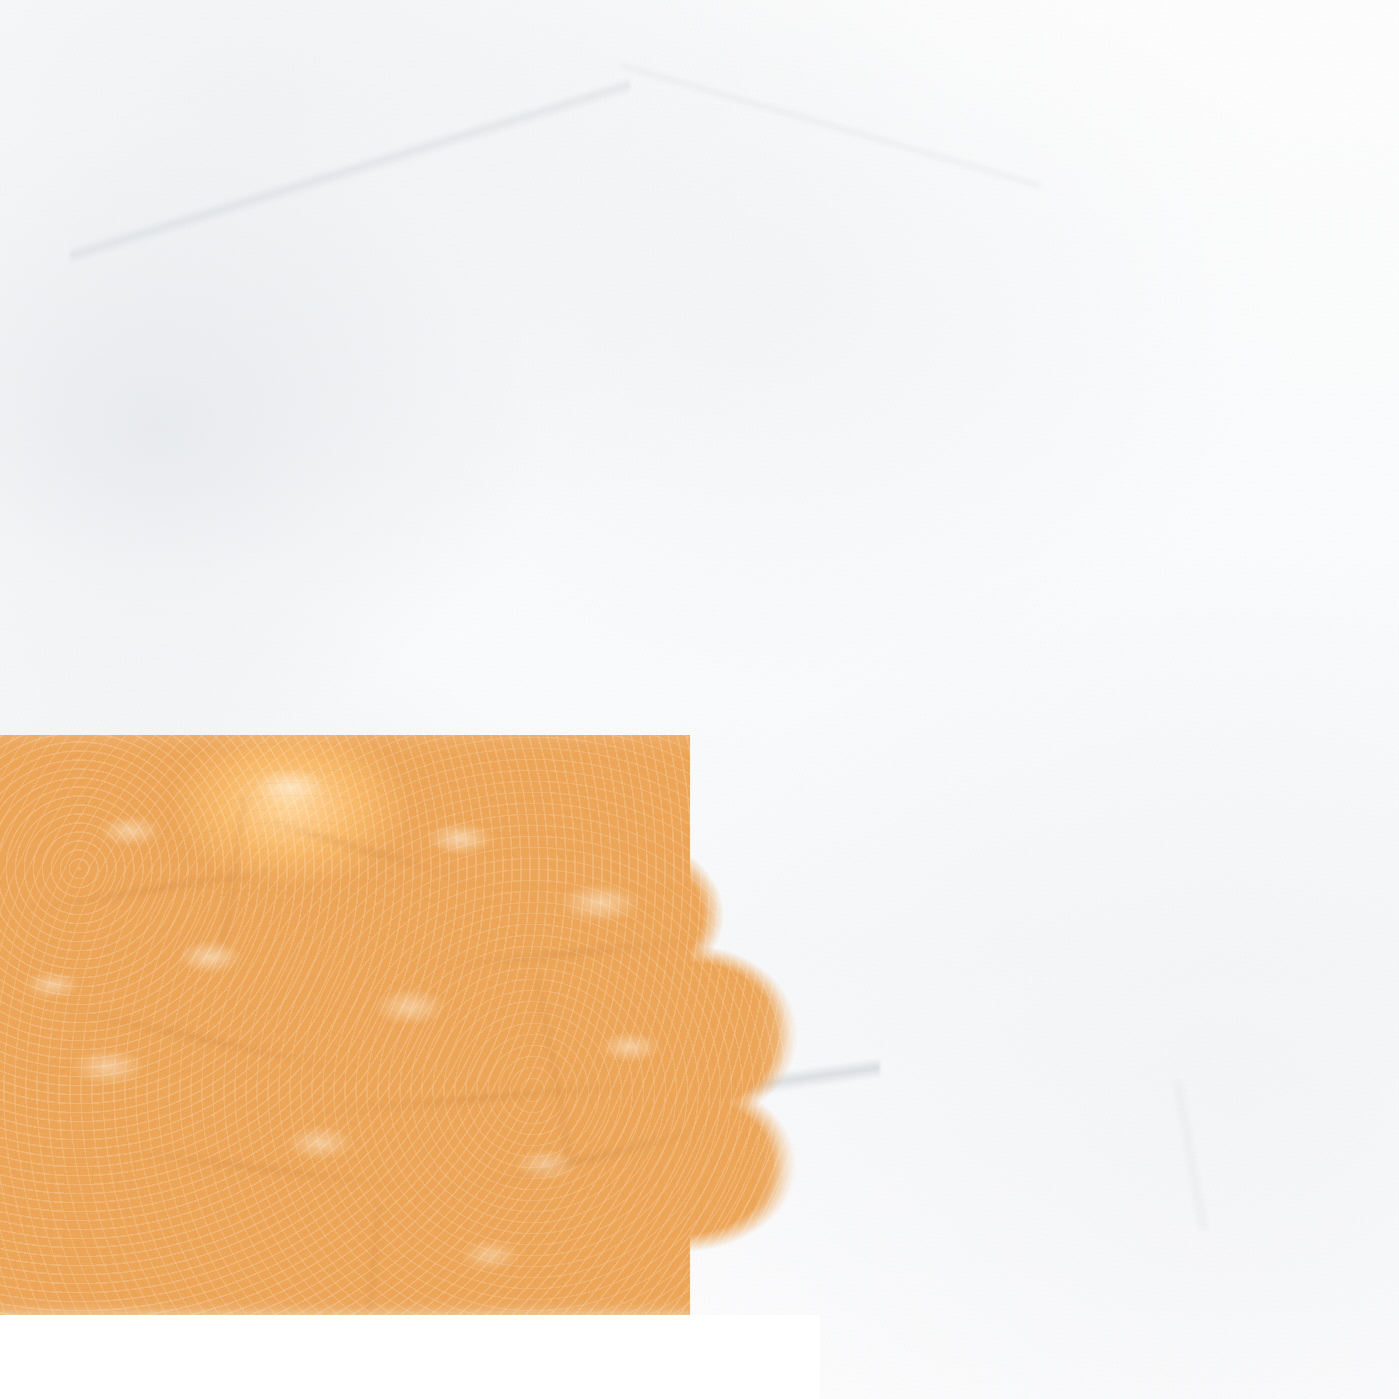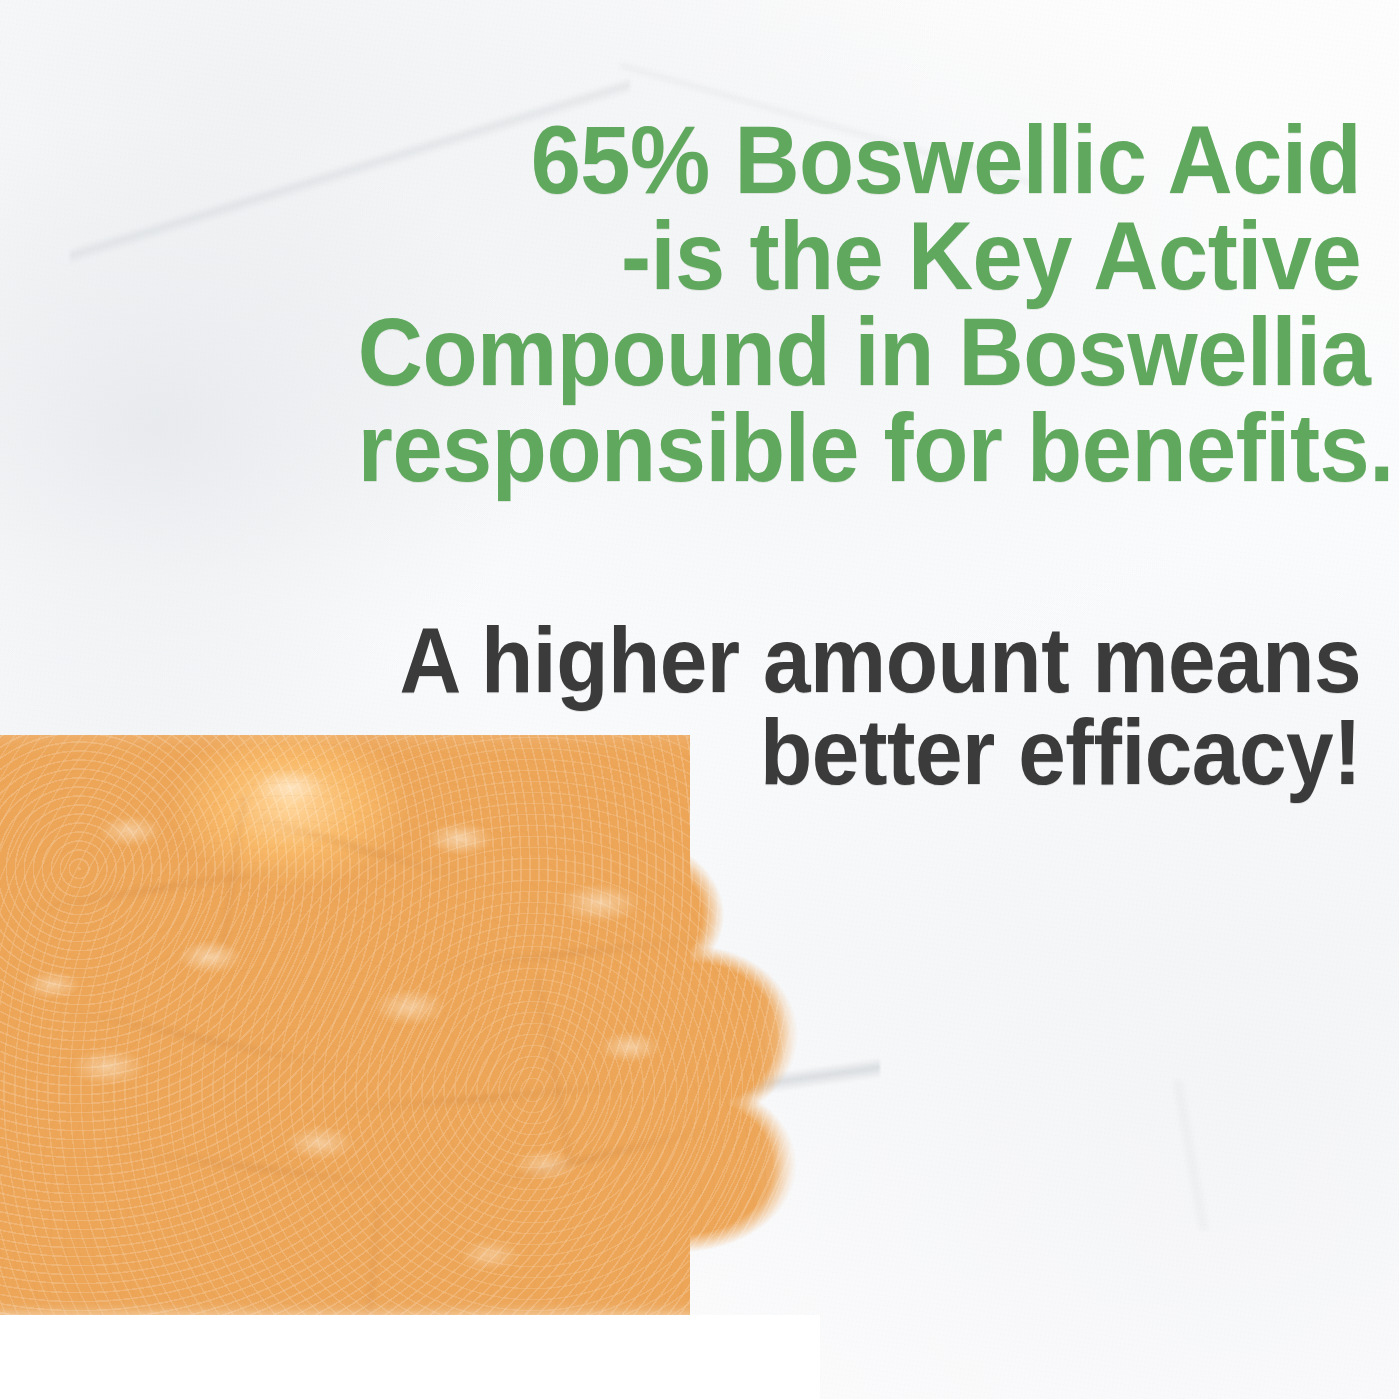--- a/index.html
+++ b/index.html
@@ -253,29 +253,14 @@
         <div class="seam" style="left:470px; top:420px; width:260px; height:7px; transform:rotate(-14deg);"></div>
         <div class="seam" style="left:240px; top:60px;  width:8px;   height:150px; transform:rotate(8deg);"></div>
         <div class="seam" style="left:560px; top:240px; width:8px;   height:190px; transform:rotate(-10deg);"></div>
         <div class="seam" style="left:380px; top:470px; width:8px;   height:110px; transform:rotate(5deg);"></div>
       </div>
       <div class="gummy-softedge"></div>
     </div>
   </div>
   <div class="gummy-cutline"></div>
 
-  <div class="copy">
-
-    <h1 class="headline">
-      <span class="hl-line l1">65% Boswellic Acid</span>
-      <span class="hl-line l2">-is the Key Active</span>
-      <span class="hl-line l3">Compound in Boswellia</span>
-      <span class="hl-line l4">responsible for benefits.</span>
-    </h1>
-
-    <h2 class="subhead">
-      <span class="sh-line s1">A higher amount means</span>
-      <span class="sh-line s2">better efficacy!</span>
-    </h2>
-
-  </div>
 
 </div>
 
 </body></html>

